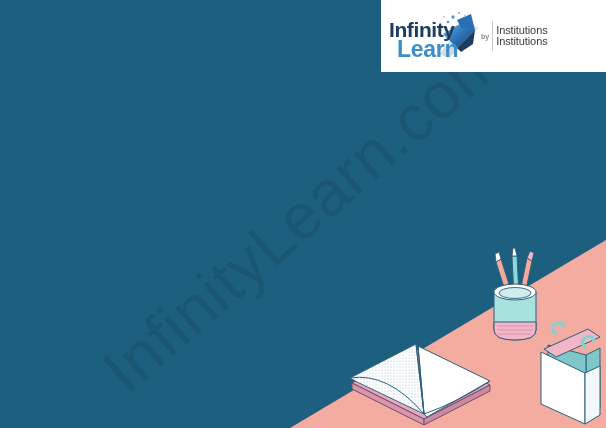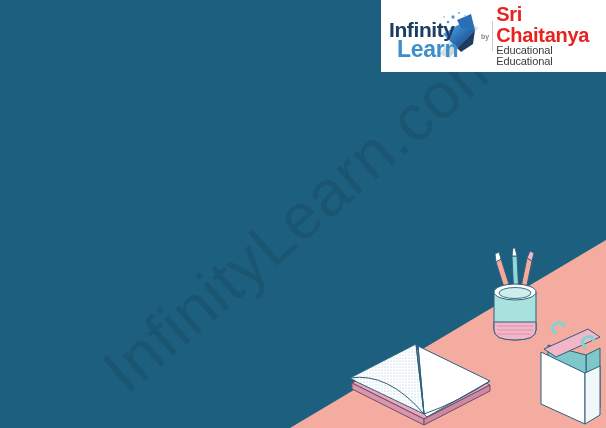--- a/index.html
+++ b/index.html
@@ -296,19 +296,18 @@
         <span class="il-learn">Learn</span>
       </div>
     </div>
 
     <div class="by-sep">
       <span class="by-text">by</span>
       <span class="by-bar"></span>
     </div>
 
     <div class="logo-right">
-      <span class="sc-name">Sri Chaitanya</span>
-      <span class="sc-sub">Educational Educational</span>
+      <span class="sc-sub">Institutions Institutions</span>
     </div>
 
   </div>
 
 </div>
 
 </body></html>

